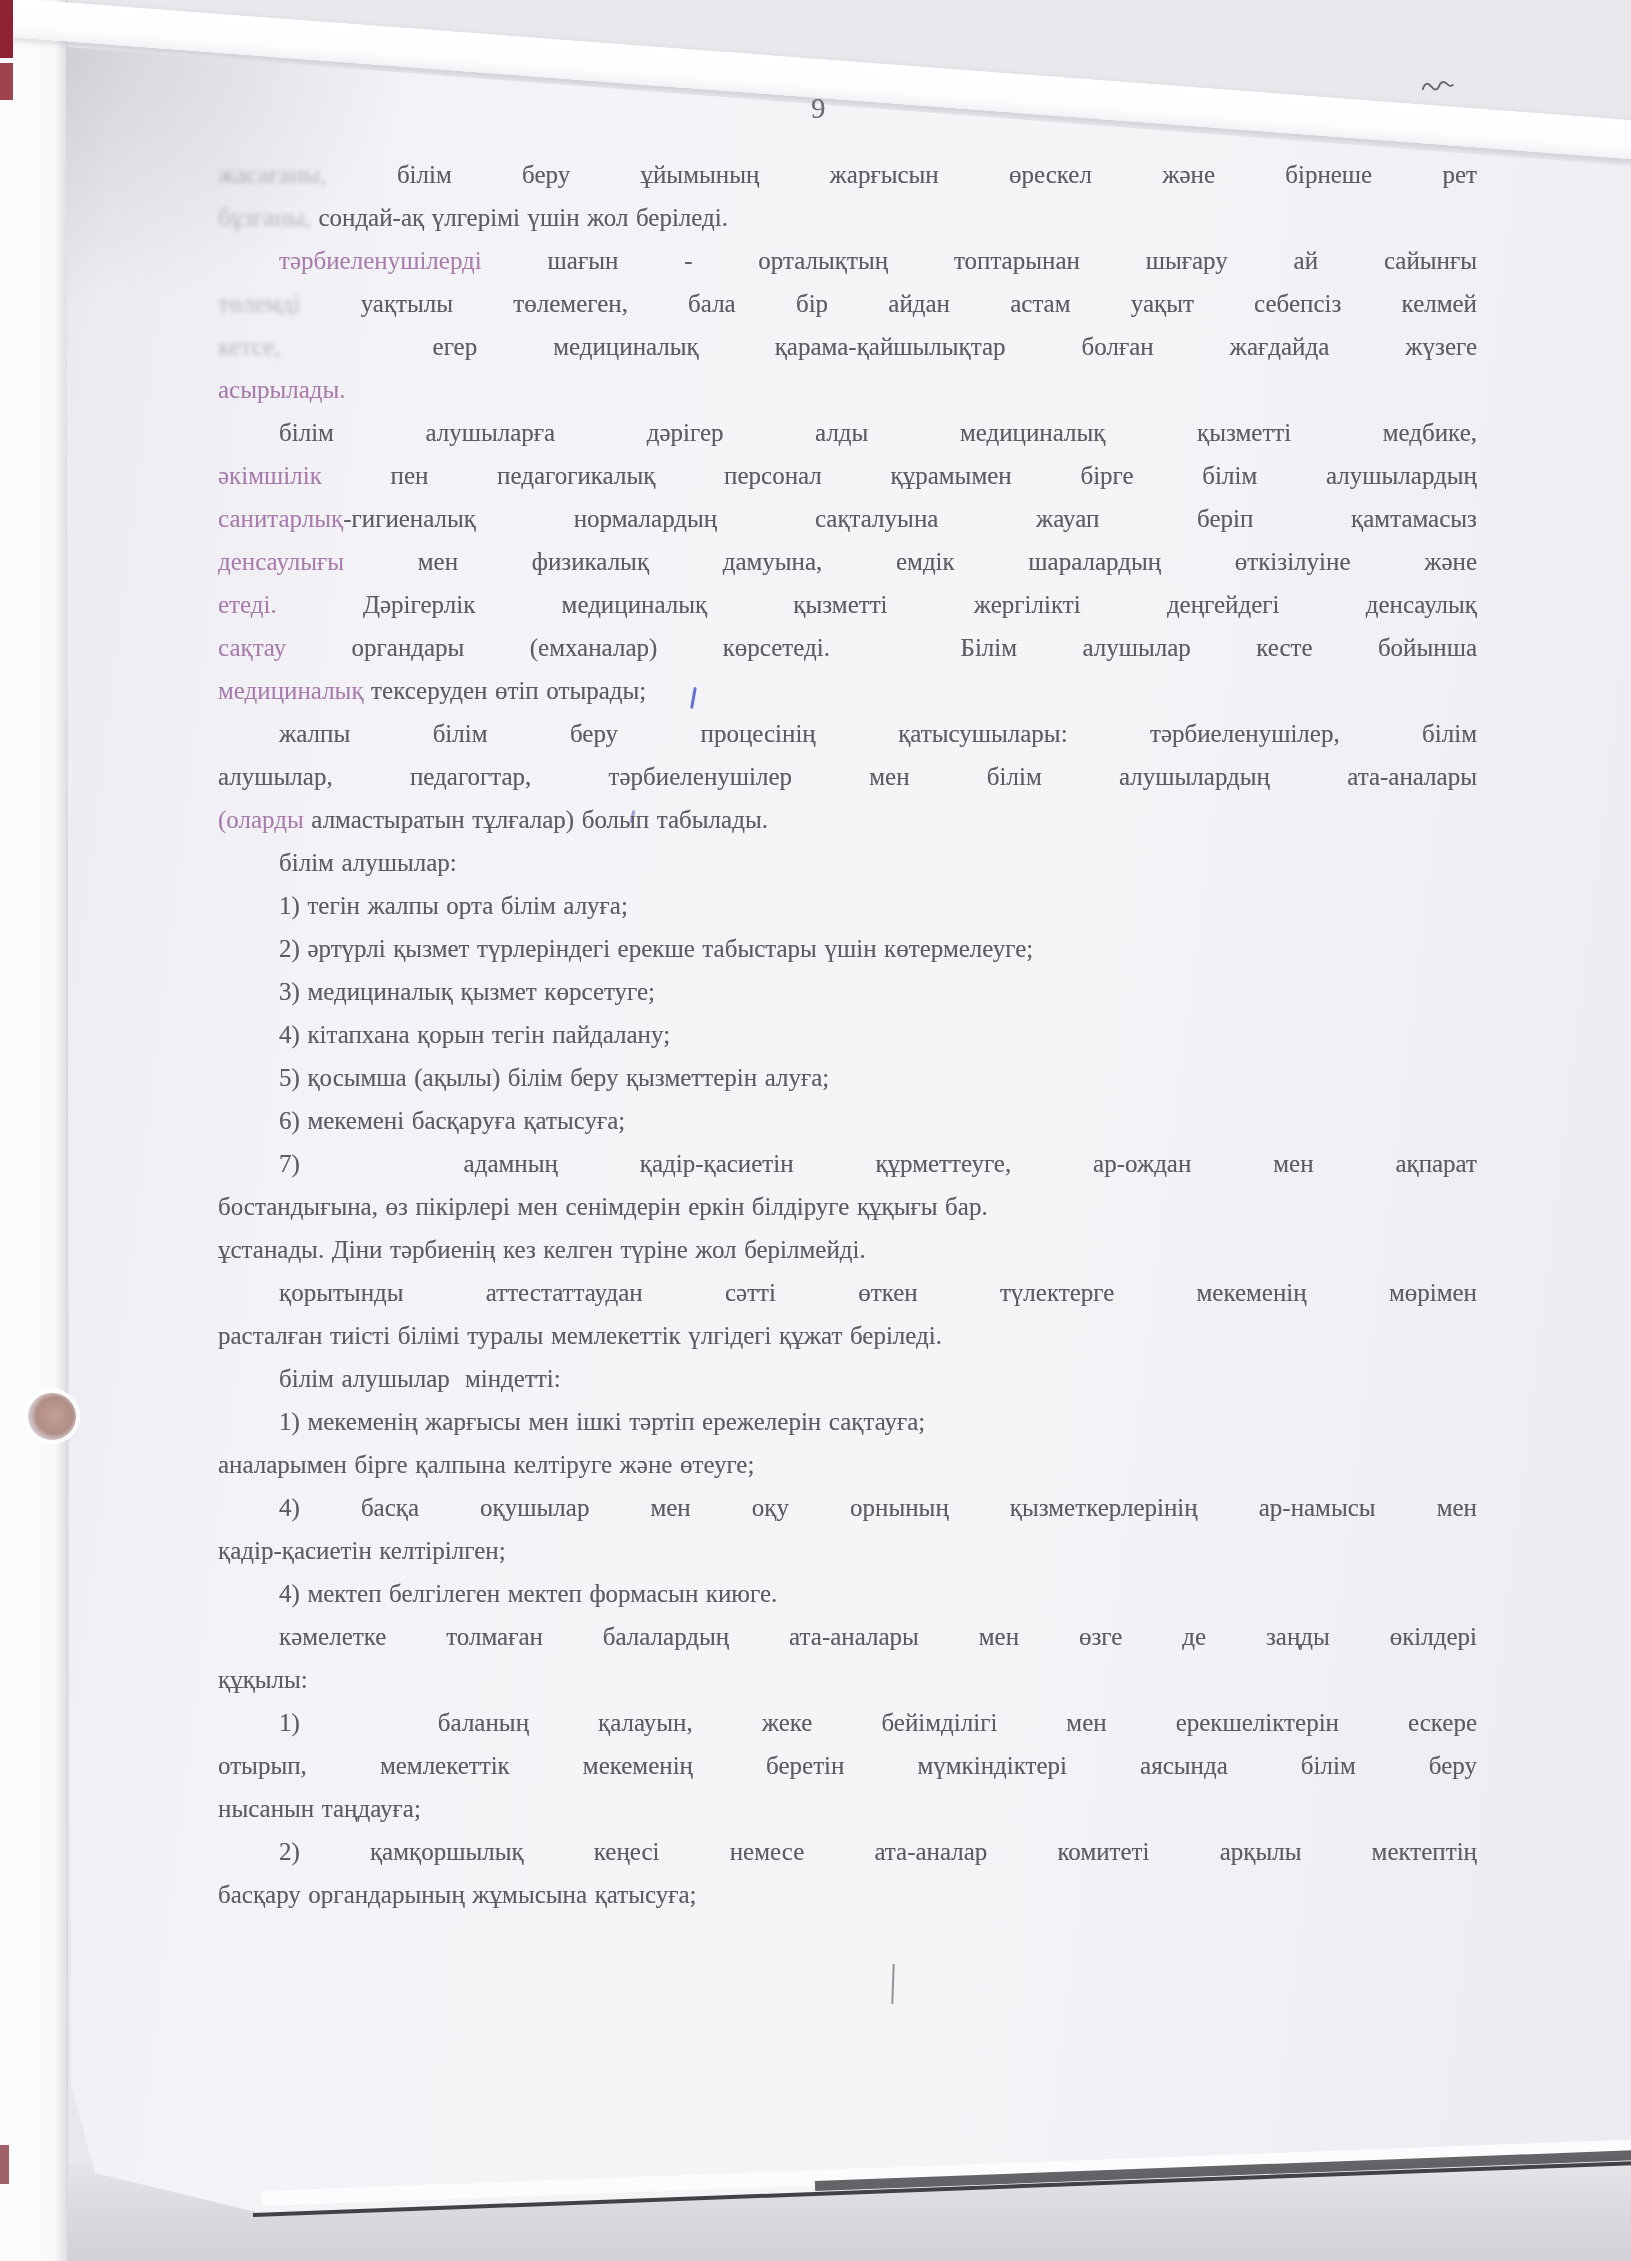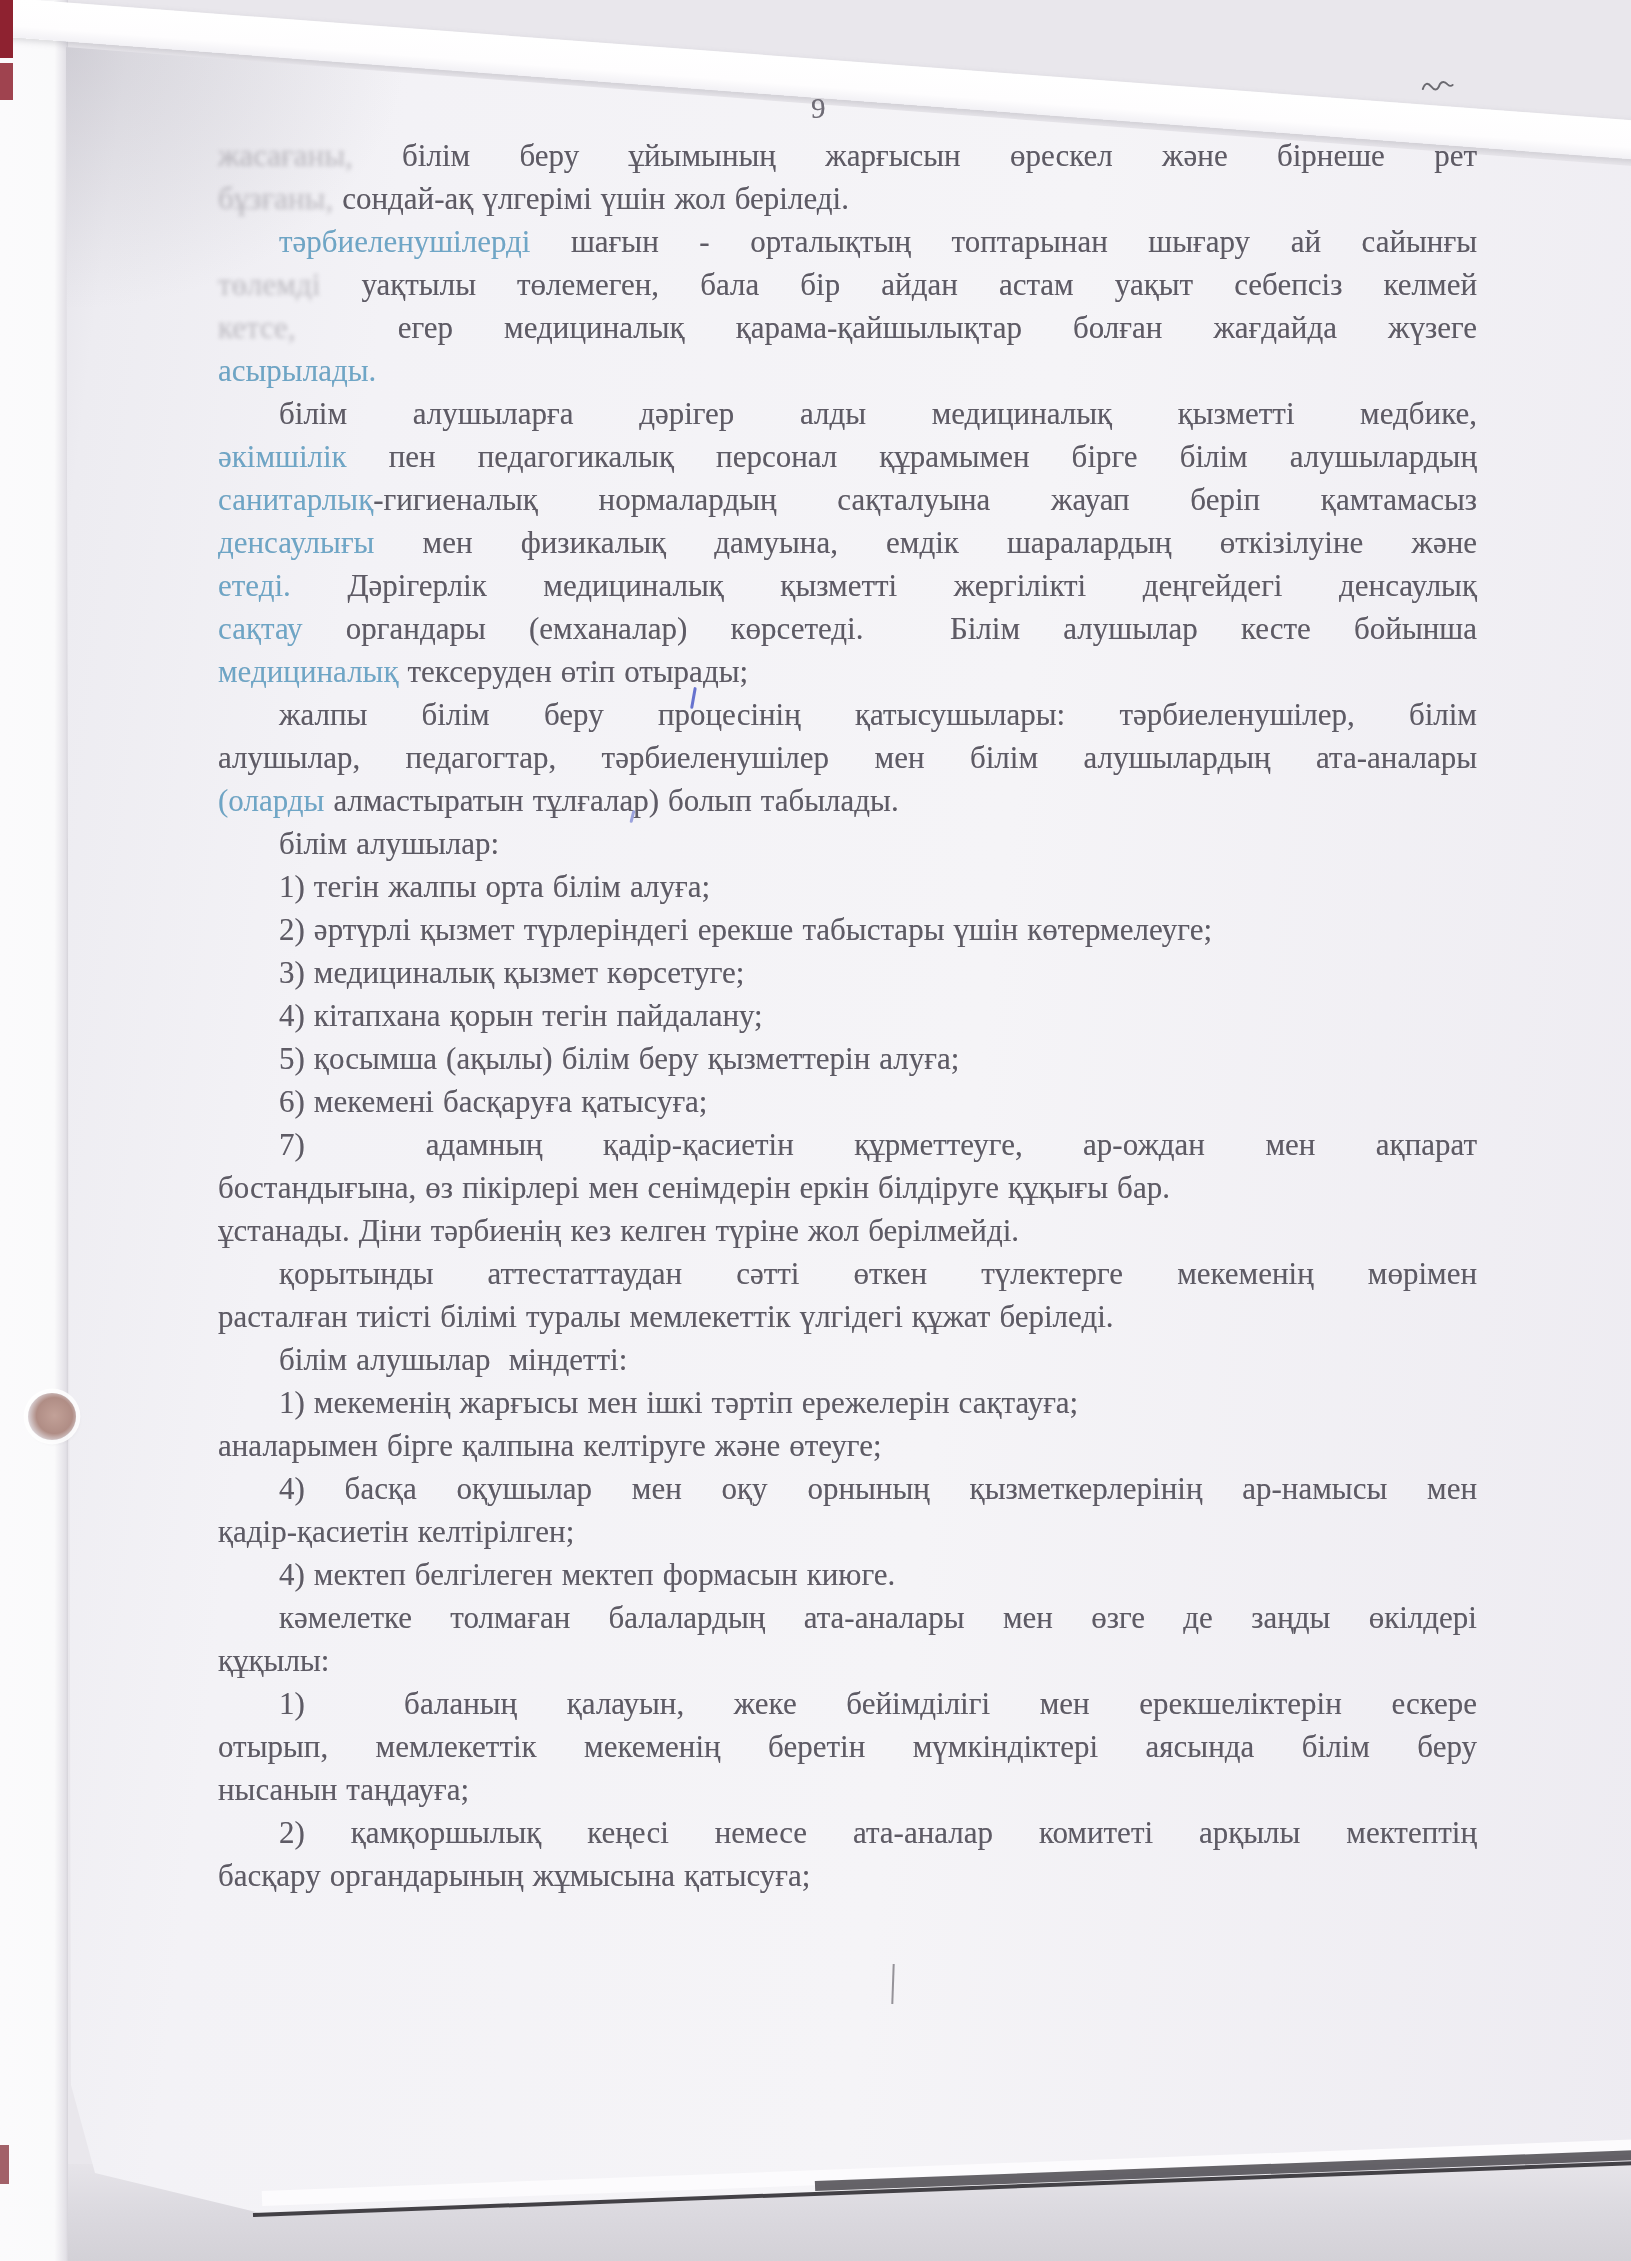--- a/index.html
+++ b/index.html
@@ -61,29 +61,29 @@
   .ink-blue.b1{left:692px;top:687px;height:21.5px;transform:rotate(10deg);}
   .ink-blue.b2{left:631px;top:810px;height:12.6px;transform:rotate(14deg);opacity:.5;}
   .ink-gray{position:absolute;left:892px;top:1964px;width:1.9px;height:40px;background:#55525a;z-index:5;opacity:.6;transform:rotate(2deg);}
   
   .page-num{
     position:absolute;left:811px;top:92px;z-index:5;
     font-size:29px;color:#6f6c76;text-shadow:0 0 0.6px rgba(111,108,118,.5);
   }
   
   .text-block{
-    position:absolute;left:218px;top:134px;width:1259px;z-index:5;
-    font-size:31px;color:#5e5b65;word-spacing:1.3px;
+    position:absolute;left:218px;top:153px;width:1259px;z-index:5;
+    font-size:25px;color:#5e5b65;word-spacing:1.3px;
     text-shadow:0 0 0.6px rgba(94,91,101,.45);
   }
   .line{line-height:43px;min-height:43px;text-align:justify;text-align-last:justify;}
   .line.end{text-align-last:left;}
   .line.ind{padding-left:61px;}
   .faded{opacity:.38;filter:blur(1.9px);color:#6b6770;}
-  .dim{opacity:.55;filter:blur(0.6px);color:#0369a1;}
+  .dim{opacity:.55;filter:blur(0.6px);color:#701a75;}
 </style>
 </head>
 <body>
 
 <div class="band-bottom"></div>
 <div class="left-strip"></div>
 <div class="top-band"></div>
 <div class="page"></div>
 <div class="under-page"></div>
 <div class="stack-shadow"></div>

